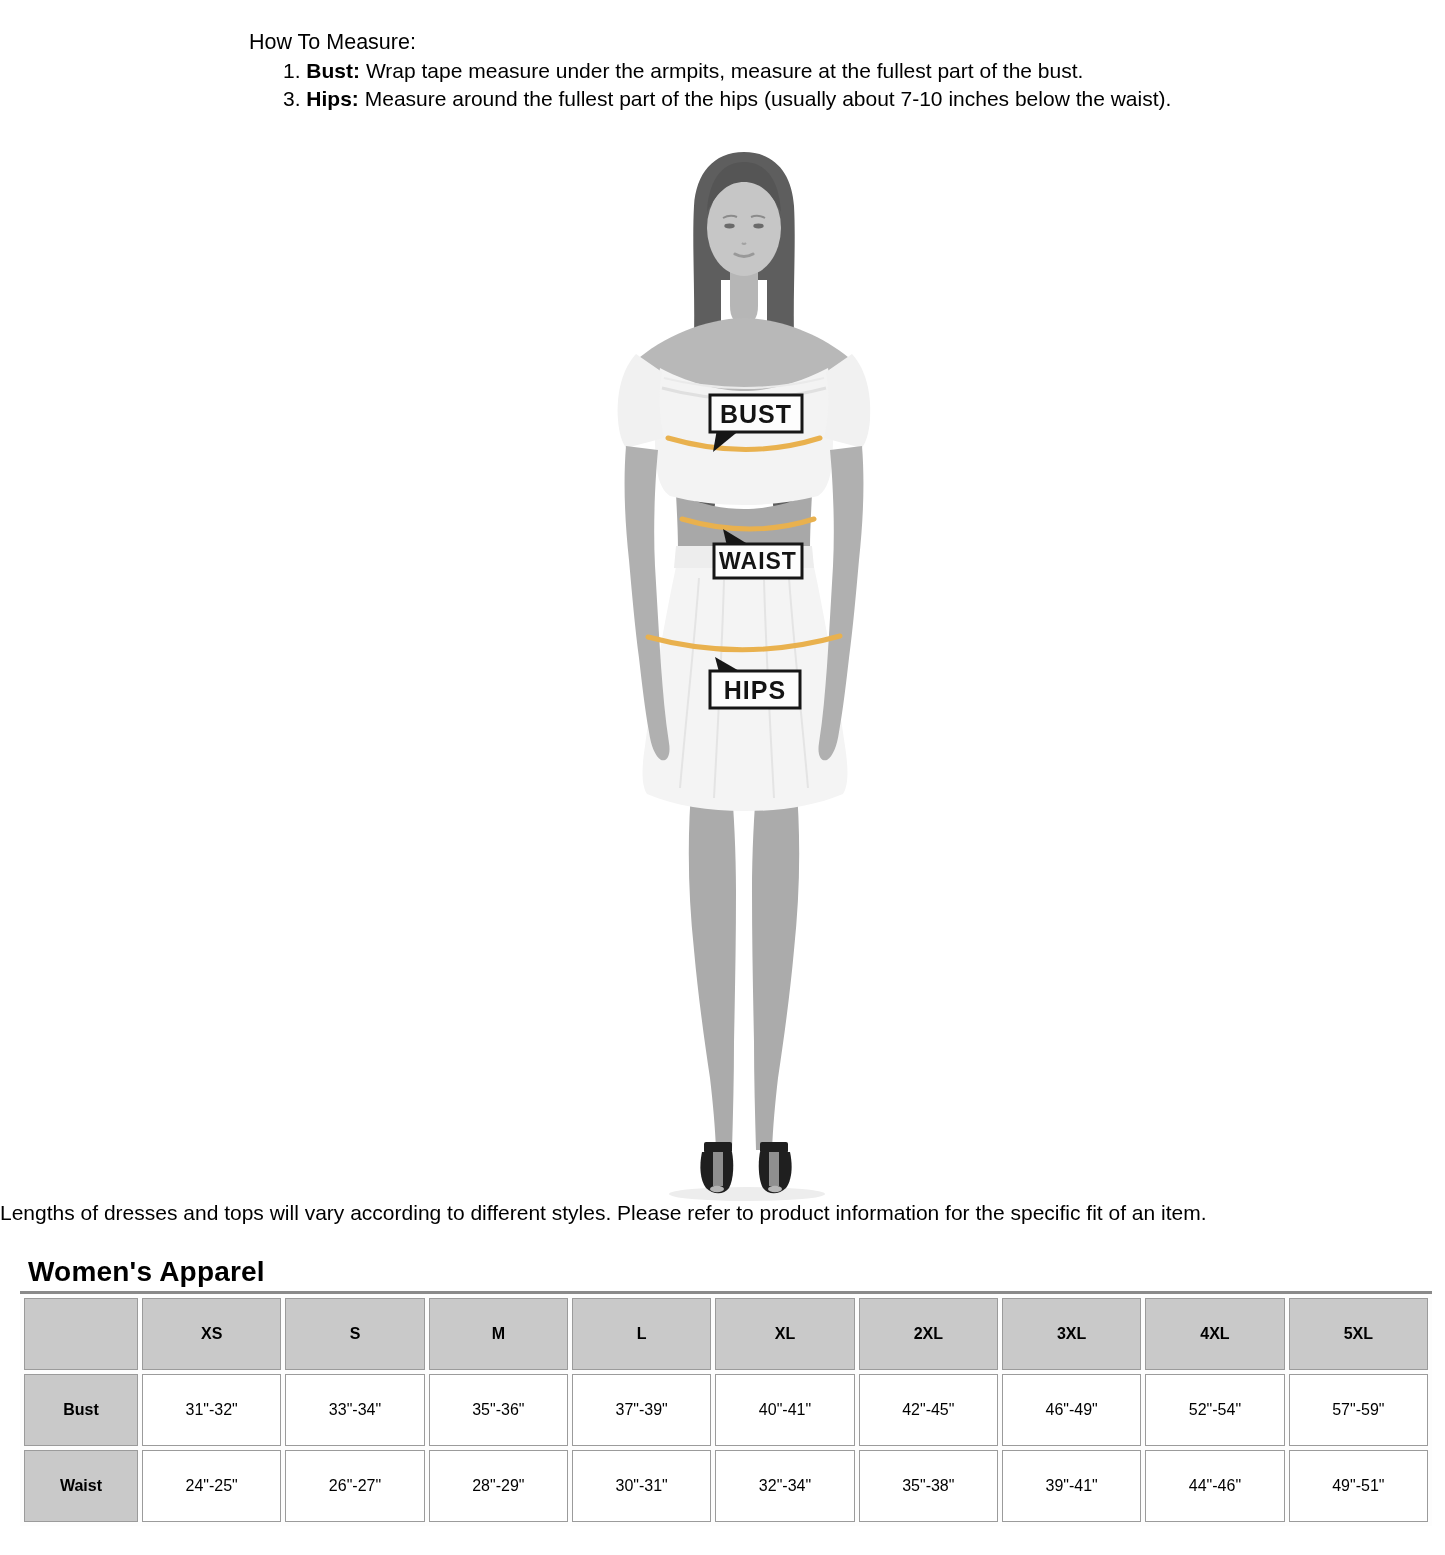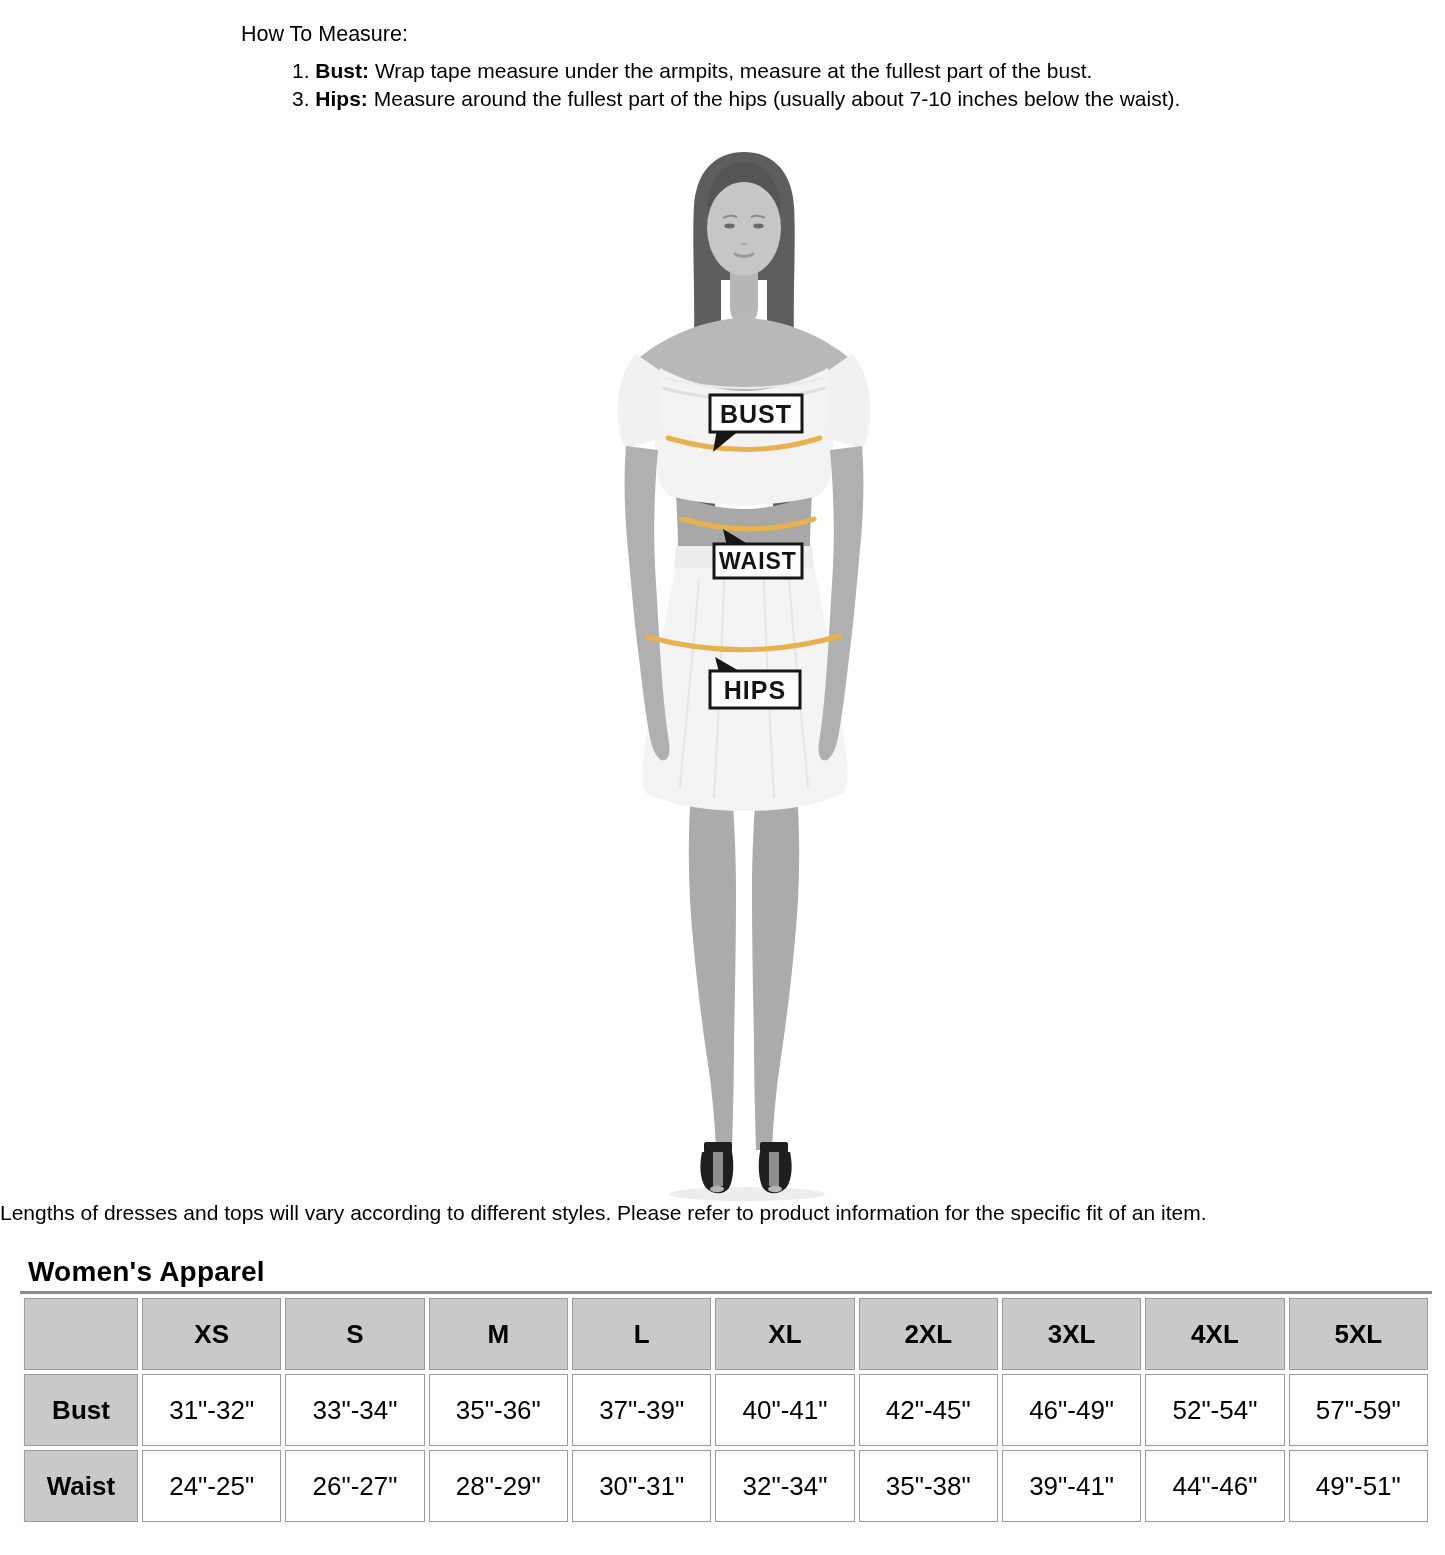--- a/index.html
+++ b/index.html
@@ -3,24 +3,24 @@
 <meta charset="utf-8">
 <style>
   html,body{margin:0;padding:0;}
   body{
     width:1445px;height:1555px;position:relative;background:#ffffff;
     font-family:"Liberation Sans","DejaVu Sans",sans-serif;color:#000;
     overflow:hidden;
   }
   .howto-title{
     position:absolute;top:14px;left:233px;
-    font-size:21.5px;font-weight:normal;margin:8px;
+    font-size:21.5px;font-weight:normal;margin:16px;
   }
   .instructions{
-    position:absolute;top:57px;left:292px;
+    position:absolute;top:57px;left:283px;
     font-size:21px;line-height:27.5px;
   }
   .instruction-line .step-label{font-weight:bold;}
   .figure-wrap{
     position:absolute;top:148px;left:564px;width:360px;height:1060px;
   }
   .figure-wrap svg{display:block;width:360px;height:1060px;}
   .note{
     position:absolute;top:1201px;left:0;width:100%;
     text-align:left;font-size:21px;
@@ -32,21 +32,21 @@
   .table-wrap{
     position:absolute;top:1291px;left:20px;width:1412px;
     border-top:3px solid #8a8a8a;background:#fdfdfd;
   }
   table.size-table{
     width:100%;border-collapse:separate;border-spacing:4px;table-layout:fixed;
   }
   table.size-table th,
   table.size-table td{
     border:1px solid #9b9b9b;text-align:center;vertical-align:middle;
-    font-size:26px;height:70px;padding:0;
+    font-size:16px;height:70px;padding:0;
   }
   table.size-table thead th{background:#c9c9c9;font-weight:bold;}
   table.size-table tbody th{background:#c9c9c9;font-weight:bold;}
   table.size-table tbody td{background:#ffffff;font-weight:normal;}
   .callout-text{
     font-family:"Liberation Sans","DejaVu Sans",sans-serif;
     font-weight:bold;fill:#141414;letter-spacing:1px;
   }
 </style>
 </head>

